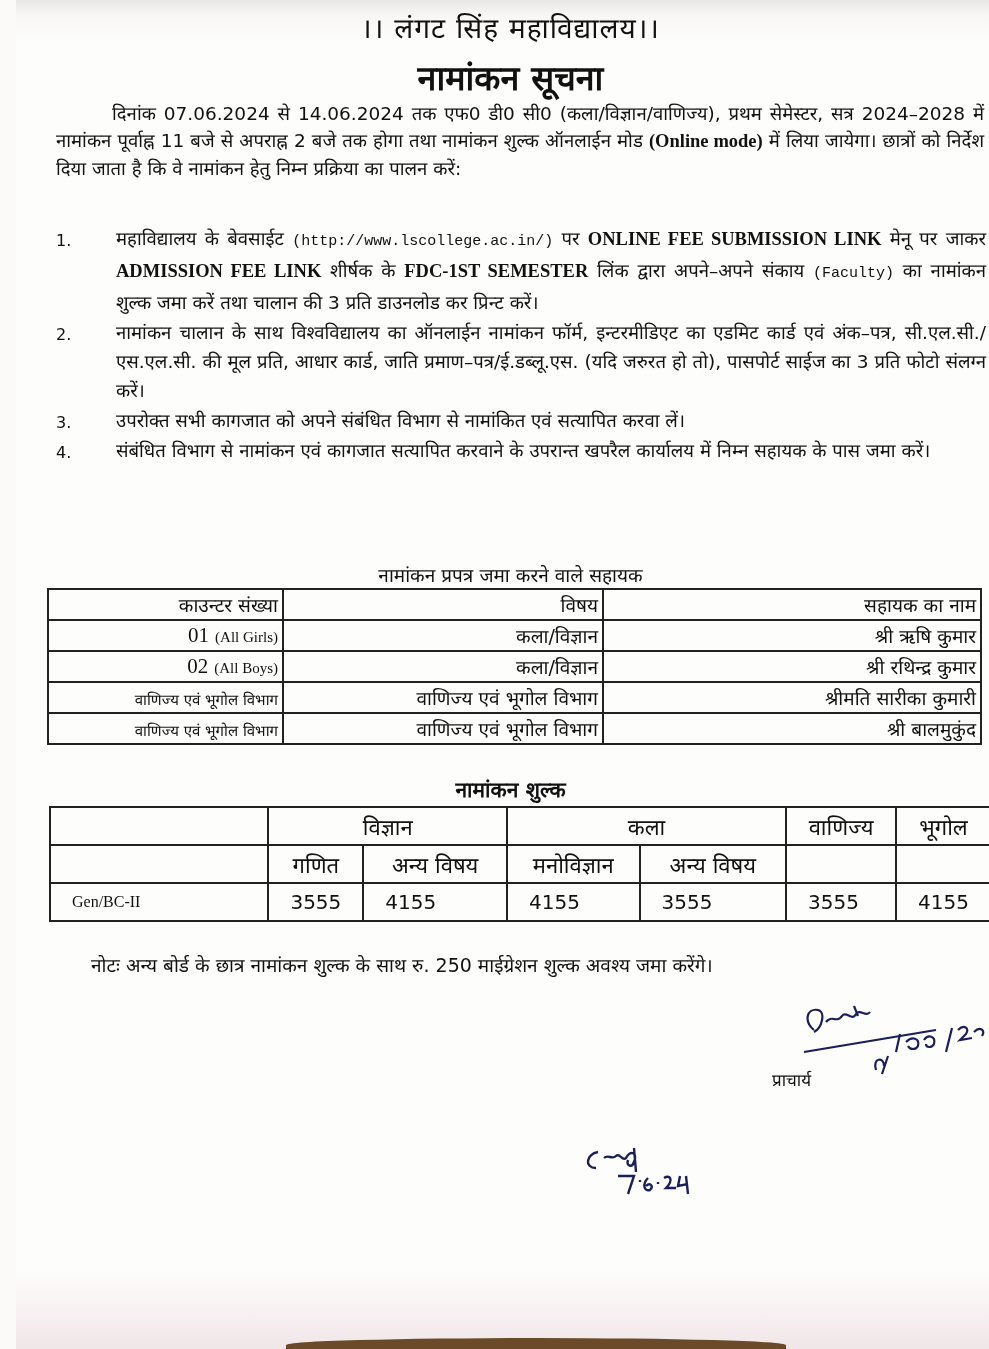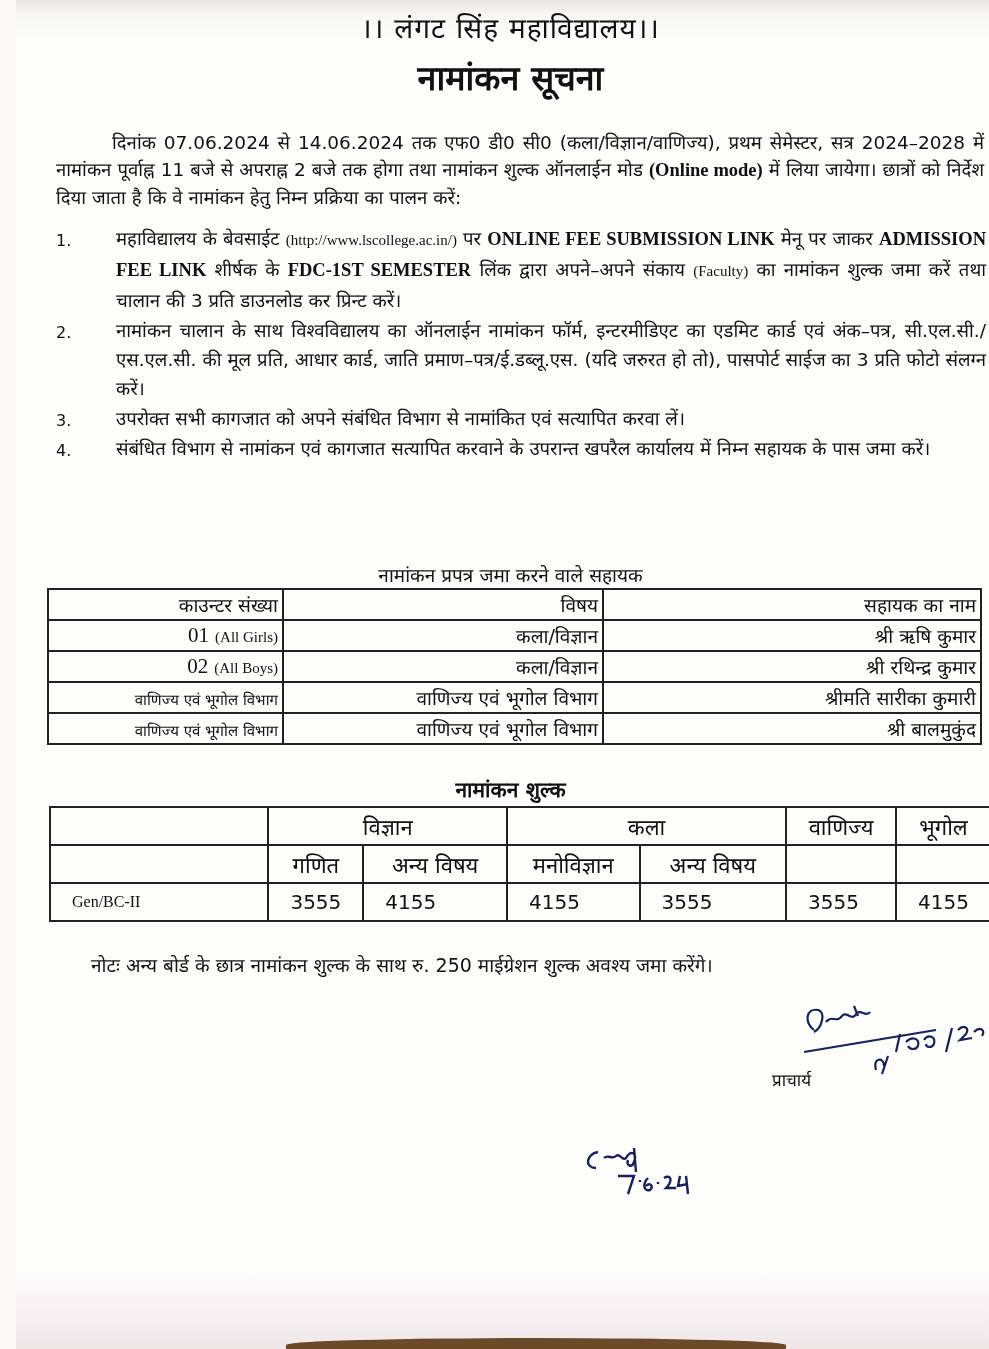--- a/index.html
+++ b/index.html
@@ -4,24 +4,24 @@
 <style>
   html,body{margin:0;padding:0;}
   body{width:989px;height:1349px;background:#fbfaf8;position:relative;overflow:hidden;
     font-family:"DejaVu Sans","Liberation Sans",sans-serif;color:#111;}
   .page{position:absolute;left:16px;top:0;width:985px;height:1349px;
     background:linear-gradient(#e9e6e6 0px,#f7f6f4 14px,#fdfdfc 40px,#fdfdfc 1270px,#f6eef0 1320px,#efe6e8 1349px);}
   .bottom-edge{position:absolute;left:270px;top:1338px;width:500px;height:14px;border-radius:50% 50% 0 0;
     background:#6b4a2a;}
   .college-title{position:absolute;left:0;width:989px;top:8px;text-align:center;font-size:28px;letter-spacing:1px;}
   .notice-title{position:absolute;left:0;width:989px;top:54px;text-align:center;font-size:34px;font-weight:bold;}
-  .intro{position:absolute;left:40px;top:100px;width:928px;font-size:18.5px;line-height:27px;text-align:justify;margin-top:29px;}
+  .intro{position:absolute;left:40px;top:100px;width:928px;font-size:18.5px;line-height:27px;text-align:justify;}
   .intro .indent{display:inline-block;width:56px;}
   .b-en{font-family:"Liberation Serif",serif;font-weight:bold;}
-  .sm-en{font-family:Liberation Serif, serif;font-size:15px;}
+  .sm-en{font-family:Liberation Mono, monospace;font-size:15px;}
   ol.steps{position:absolute;left:40px;top:224px;width:930px;margin:0;padding:0;list-style:none;font-size:18.5px;line-height:29px;}
   ol.steps li{position:relative;padding-left:60px;text-align:justify;margin-bottom:1px;}
   ol.steps li .num{position:absolute;left:0;top:2px;font-size:16px;}
   .assist-title{position:absolute;left:0;width:989px;top:562px;text-align:center;font-size:19px;}
   table{border-collapse:collapse;}
   .assist-table{position:absolute;left:31px;top:588px;width:935px;font-size:19px;}
   .assist-table td,.assist-table th{border:2px solid #222;text-align:right;height:29px;padding:0 4px;font-weight:normal;}
   .assist-table .c1{width:225px;}
   .assist-table .c2{width:310px;}
   .assist-table .small{font-size:15px;}

